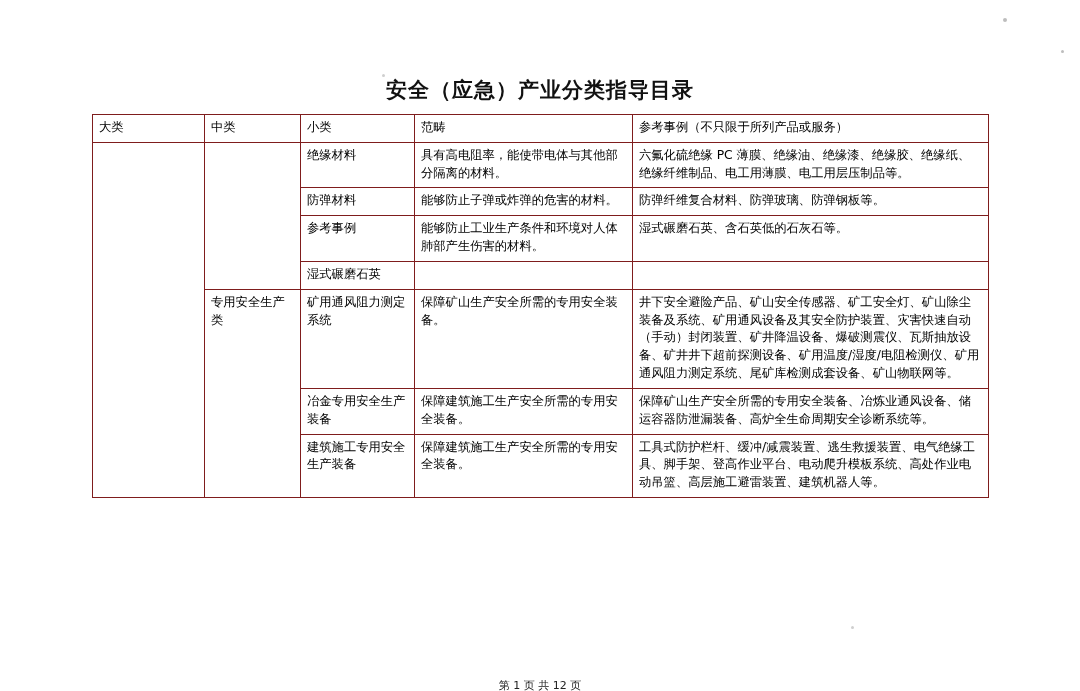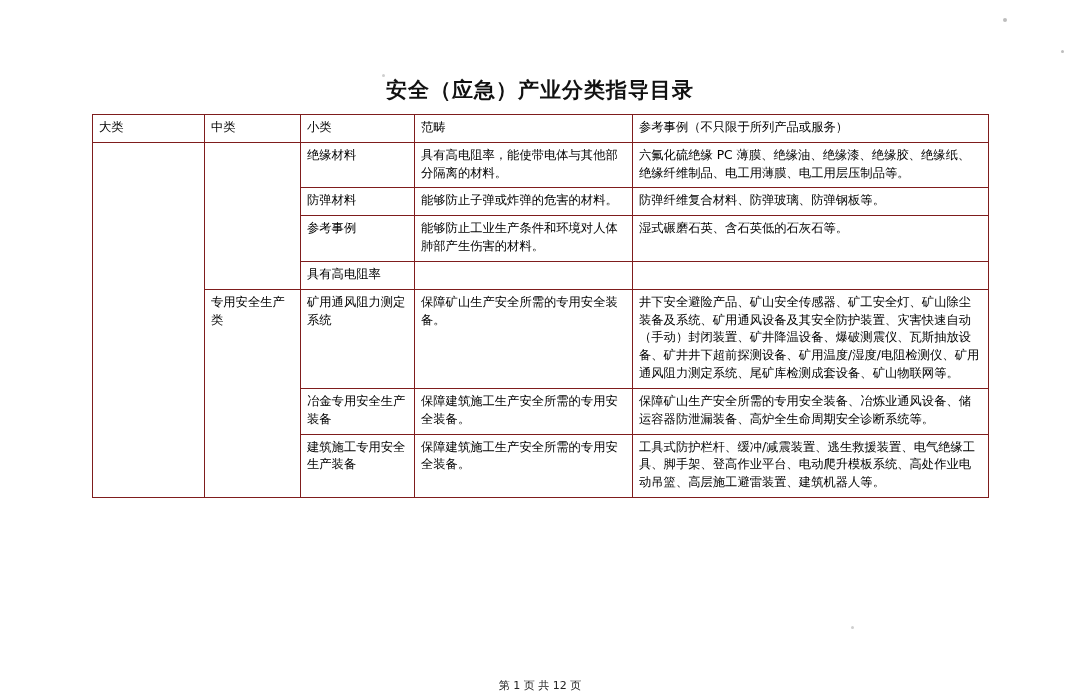--- a/index.html
+++ b/index.html
@@ -124,21 +124,21 @@
         <td>防弹纤维复合材料、防弹玻璃、防弹钢板等。</td>
       </tr>
 
       <tr>
         <td>参考事例</td>
         <td>能够防止工业生产条件和环境对人体肺部产生伤害的材料。</td>
         <td>湿式碾磨石英、含石英低的石灰石等。</td>
       </tr>
 
       <tr>
-        <td>具有高电阻率</td>
+        <td>湿式碾磨石英</td>
         <td></td>
         <td></td>
       </tr>
 
       <tr>
         <td rowspan="3">专用安全生产类</td>
         <td>矿用通风阻力测定系统</td>
         <td>保障矿山生产安全所需的专用安全装备。</td>
         <td class="tall-pad">井下安全避险产品、矿山安全传感器、矿工安全灯、矿山除尘装备及系统、矿用通风设备及其安全防护装置、灾害快速自动（手动）封闭装置、矿井降温设备、爆破测震仪、瓦斯抽放设备、矿井井下超前探测设备、矿用温度/湿度/电阻检测仪、矿用通风阻力测定系统、尾矿库检测成套设备、矿山物联网等。</td>
       </tr>

